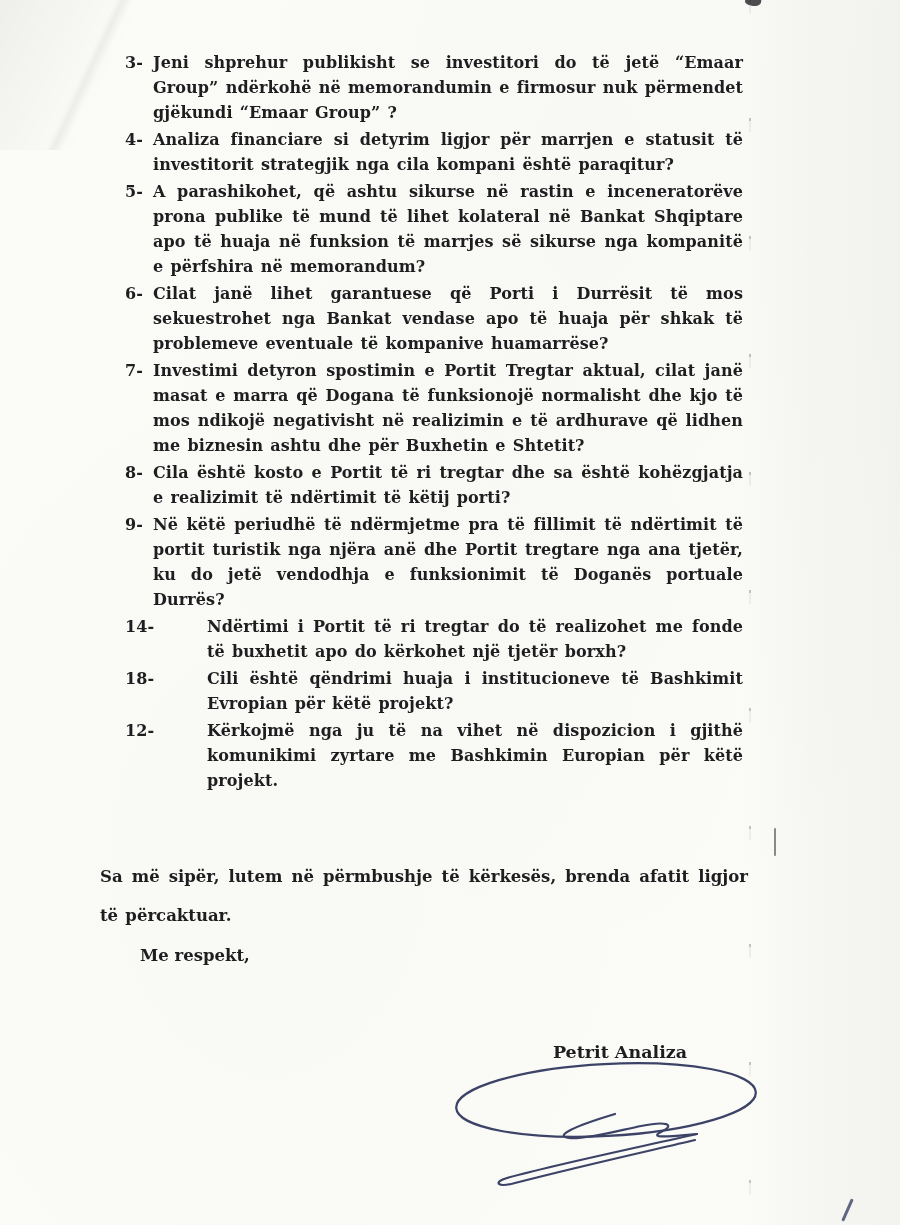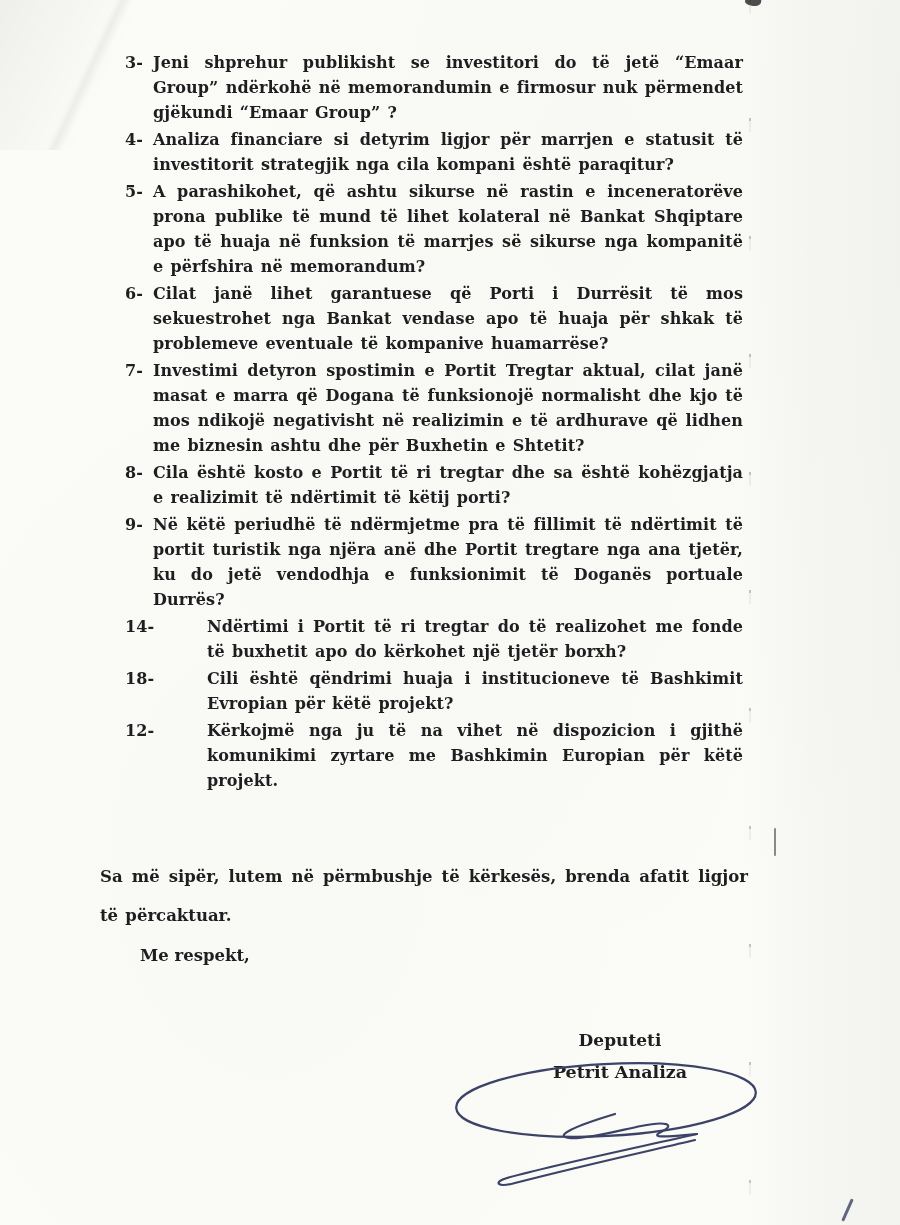--- a/index.html
+++ b/index.html
@@ -132,21 +132,20 @@
       <span class="num">12-</span>
       <span class="txt">Kërkojmë nga ju të na vihet në dispozicion i gjithë komunikimi zyrtare me Bashkimin Europian për këtë projekt.</span>
     </div>
   </div>
 
   <p class="closing-par">Sa më sipër, lutem në përmbushje të kërkesës, brenda afatit ligjor të përcaktuar.</p>
 
   <div class="salutation">Me respekt,</div>
 
   <div class="sig-block">
-    <div class="sig-title">Deputeti</div>
     <div class="sig-name">Petrit Analiza</div>
     <svg class="sig-svg" viewBox="0 0 350 170" aria-hidden="true">
       <ellipse cx="161" cy="52" rx="150" ry="36" transform="rotate(-3 161 52)"></ellipse>
       <path d="M 170 66 C 130 78 108 88 124 90 C 140 92 176 82 196 78 C 220 73 232 76 216 84 C 200 92 238 87 252 86"></path>
       <path d="M 252 86 C 190 100 104 118 62 130 C 48 134 52 140 70 135 C 140 117 208 102 250 92"></path>
     </svg>
   </div>
 
 </div>
 

